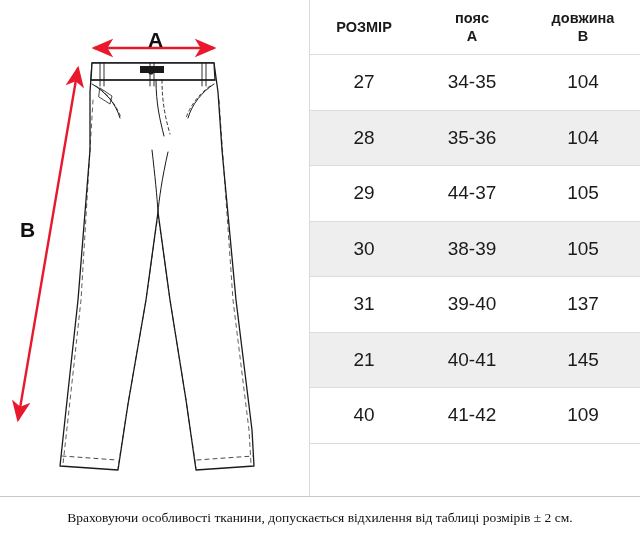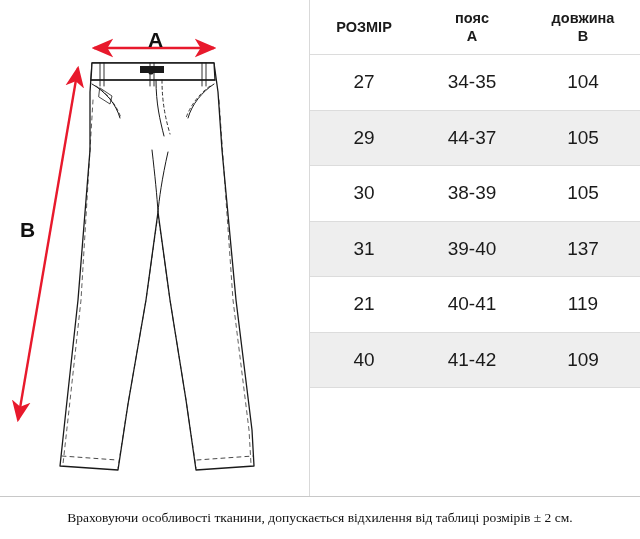--- a/index.html
+++ b/index.html
@@ -199,38 +199,43 @@
             </th>
           </tr>
         </thead>
         <tbody>
           <tr>
             <td>27</td>
             <td>34-35</td>
             <td>104</td>
           </tr>
           <tr>
+            <td>28</td>
+            <td>35-36</td>
+            <td>104</td>
+          </tr>
+          <tr>
             <td>29</td>
             <td>44-37</td>
             <td>105</td>
           </tr>
           <tr>
             <td>30</td>
             <td>38-39</td>
             <td>105</td>
           </tr>
           <tr>
             <td>31</td>
             <td>39-40</td>
             <td>137</td>
           </tr>
           <tr>
             <td>21</td>
             <td>40-41</td>
-            <td>119</td>
+            <td>145</td>
           </tr>
           <tr>
             <td>40</td>
             <td>41-42</td>
             <td>109</td>
           </tr>
         </tbody>
       </table>
     </div>
 

